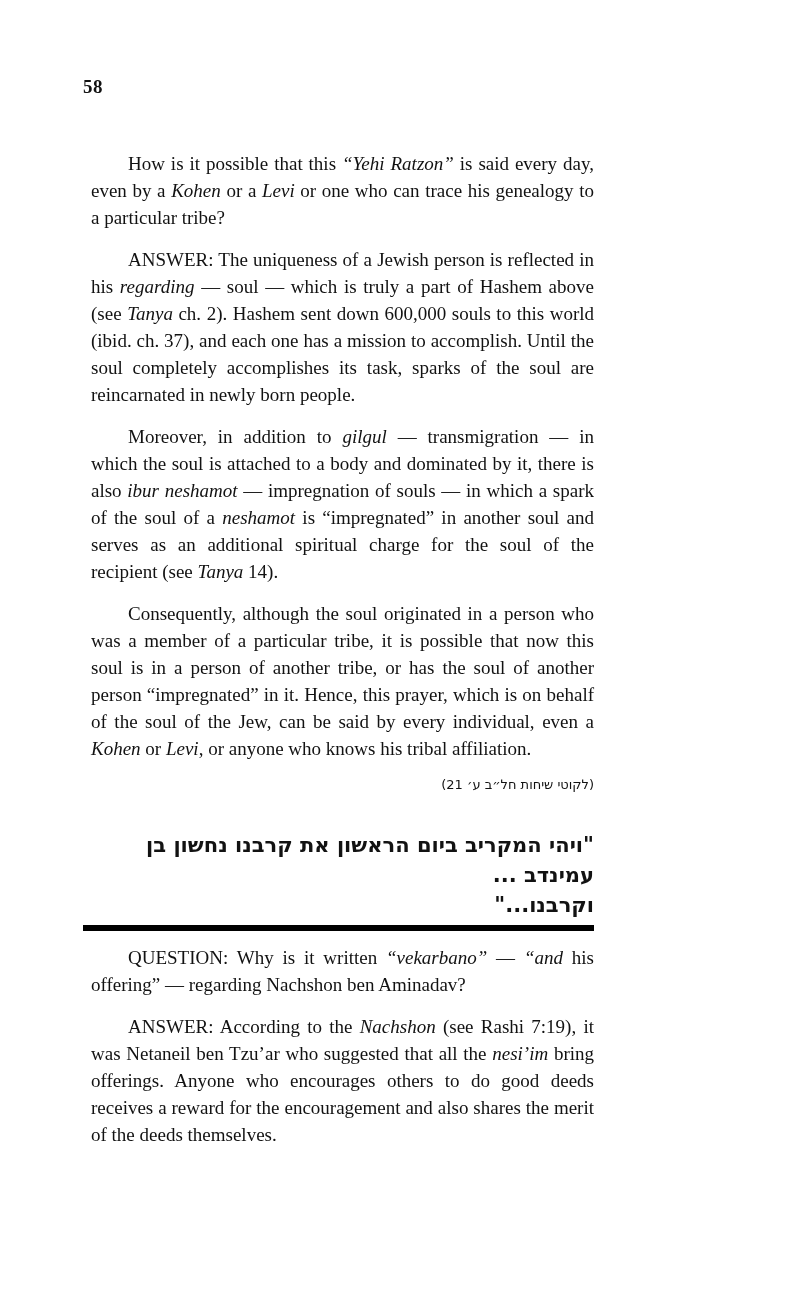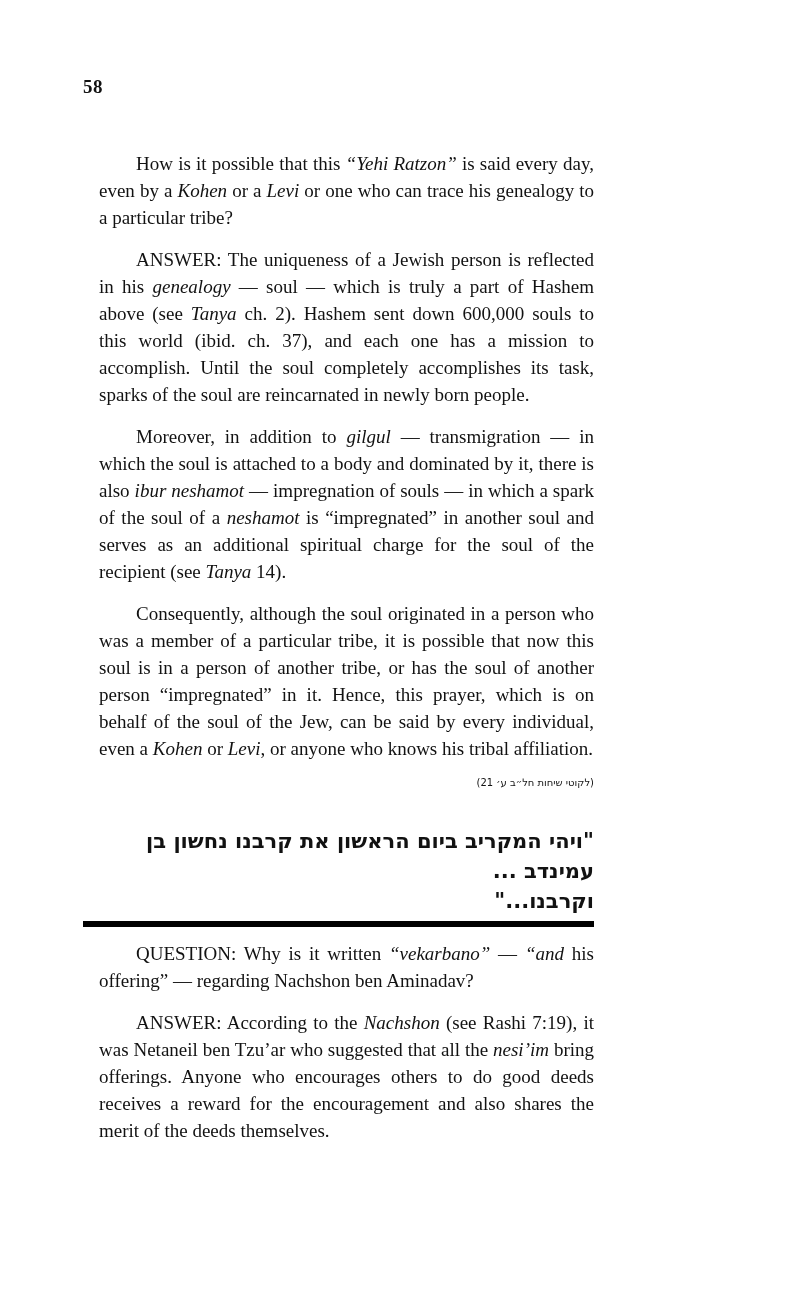--- a/index.html
+++ b/index.html
@@ -24,27 +24,27 @@
     font-weight:bold; font-size:19px; letter-spacing:0.5px;
     margin-right:26px;
   }
   .running-title {
     font-variant:small-caps;
     font-size:19px; letter-spacing:0.8px;
   }
   .body-para {
     font-size:19px; line-height:27px;
     text-align:justify; text-indent:37px;
-    margin:0 0 15px 16px;
+    margin:0 0 15px 8px;
   }
   .body-para i { font-style:italic; }
   .citation {
     direction:rtl; text-align:right;
     font-family:"DejaVu Sans", sans-serif;
-    font-size:10px;
+    font-size:13px;
     margin:4px 0 38px 0;
   }
   .hebrew-heading {
     direction:rtl; text-align:right;
     font-family:"DejaVu Sans", sans-serif;
     font-weight:bold;
     font-size:21px; line-height:30px;
     margin:0;
   }
   .divider {
@@ -62,21 +62,21 @@
 <body>
 
 <div class="page">
 
   <div class="running-header">
     <span class="page-number">58</span>
   </div>
 
   <p class="body-para">How is it possible that this <i>“Yehi Ratzon”</i> is said every day, even by a <i>Kohen</i> or a <i>Levi</i> or one who can trace his genealogy to a particular tribe?</p>
 
-  <p class="body-para">ANSWER: The uniqueness of a Jewish person is reflected in his <i>genealogy</i> — soul — which is truly a part of Hashem above (see <i>Tanya</i> ch. 2). Hashem sent down 600,000 souls to this world (ibid. ch. 37), and each one has a mission to accomplish. Until the soul completely accomplishes its task, sparks of the soul are reincarnated in newly born people.</p>
+  <p class="body-para">ANSWER: The uniqueness of a Jewish person is reflected in his <i>regarding</i> — soul — which is truly a part of Hashem above (see <i>Tanya</i> ch. 2). Hashem sent down 600,000 souls to this world (ibid. ch. 37), and each one has a mission to accomplish. Until the soul completely accomplishes its task, sparks of the soul are reincarnated in newly born people.</p>
 
   <p class="body-para">Moreover, in addition to <i>gilgul</i> — transmigration — in which the soul is attached to a body and dominated by it, there is also <i>ibur neshamot</i> — impregnation of souls — in which a spark of the soul of a <i>neshamot</i> is “impregnated” in another soul and serves as an additional spiritual charge for the soul of the recipient (see <i>Tanya</i> 14).</p>
 
   <p class="body-para">Consequently, although the soul originated in a person who was a member of a particular tribe, it is possible that now this soul is in a person of another tribe, or has the soul of another person “impregnated” in it. Hence, this prayer, which is on behalf of the soul of the Jew, can be said by every individual, even a <i>Kohen</i> or <i>Levi</i>, or anyone who knows his tribal affiliation.</p>
 
   <div class="citation">(לקוטי שיחות חל״ב ע׳ 21)</div>
 
   <div class="hebrew-heading">
     <div>"ויהי המקריב ביום הראשון את קרבנו נחשון בן עמינדב ...</div>
     <div>וקרבנו..."</div>

